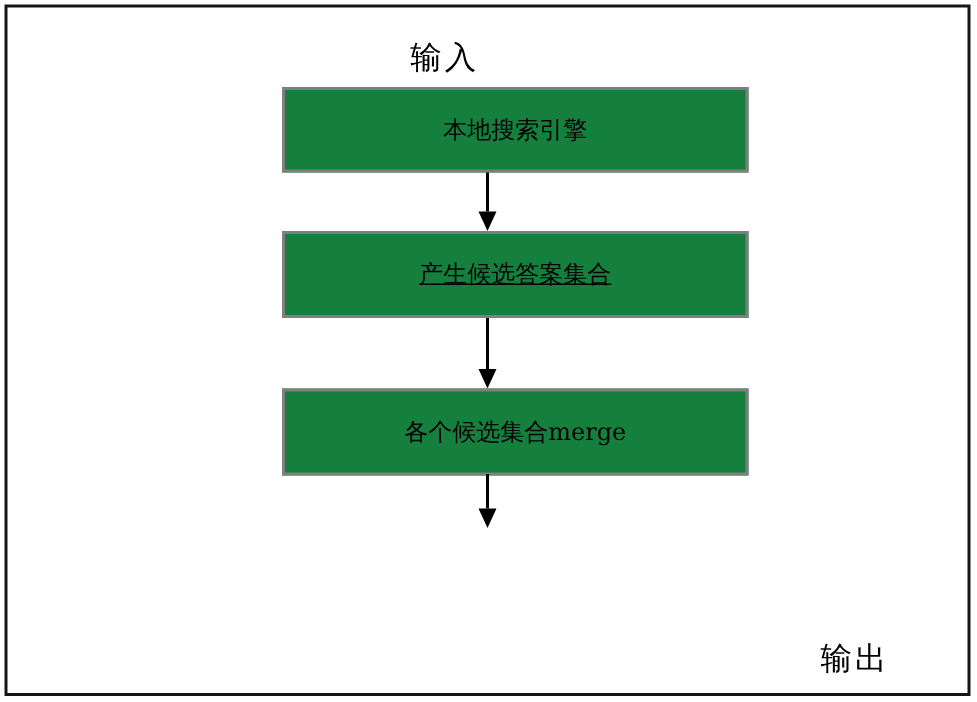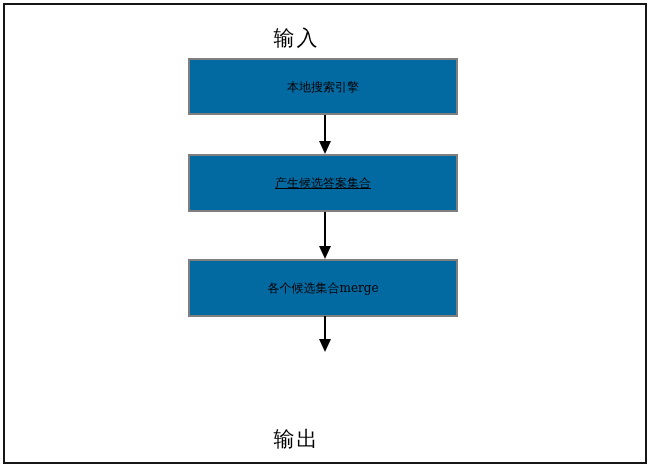--- a/index.html
+++ b/index.html
@@ -28,33 +28,33 @@
   .flow-label {
     position: absolute;
     left: 0;
     width: 593px;
     text-align: center;
     font-size: 21px;
     letter-spacing: 2px;
     line-height: 24px;
   }
   .flow-label.input  { top: 26px; }
-  .flow-label.output { top: 427px; }
+  .flow-label.output { top: 427px; text-align: right; }
   .process-box {
     position: absolute;
     left: 188px;
-    width: 270px;
+    width: 311px;
     border: 2px solid #7f7f7f;
-    background: #0369a1;
+    background: #15803d;
     box-sizing: border-box;
     display: flex;
     align-items: center;
     justify-content: center;
     text-align: center;
-    font-size: 12px;
+    font-size: 16px;
     line-height: 26px;
     white-space: pre-line;
   }
   .box-1 { top: 58px;  height: 57px; }
   .box-2 { top: 154px; height: 58px; text-decoration: underline; }
   .box-3 { top: 259px; height: 58px; text-align: center; }
   .box-4 { top: 352px; height: 58px; }
   .flow-arrow {
     position: absolute;
     left: 318px;           

